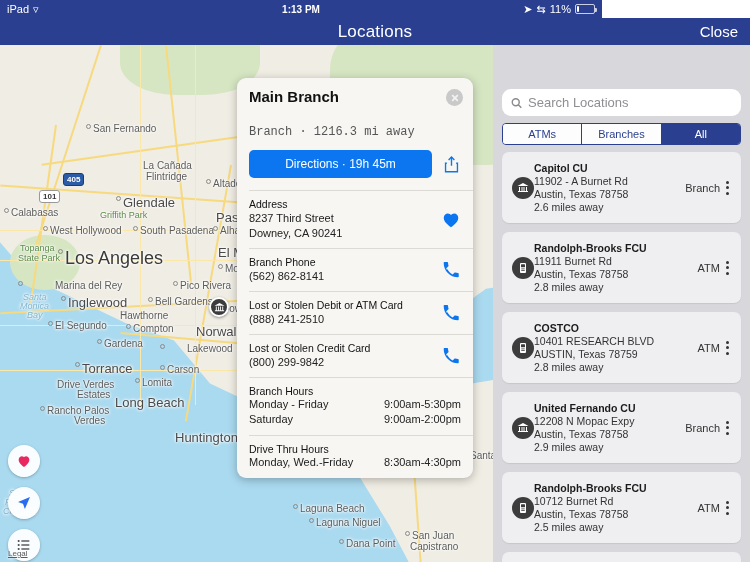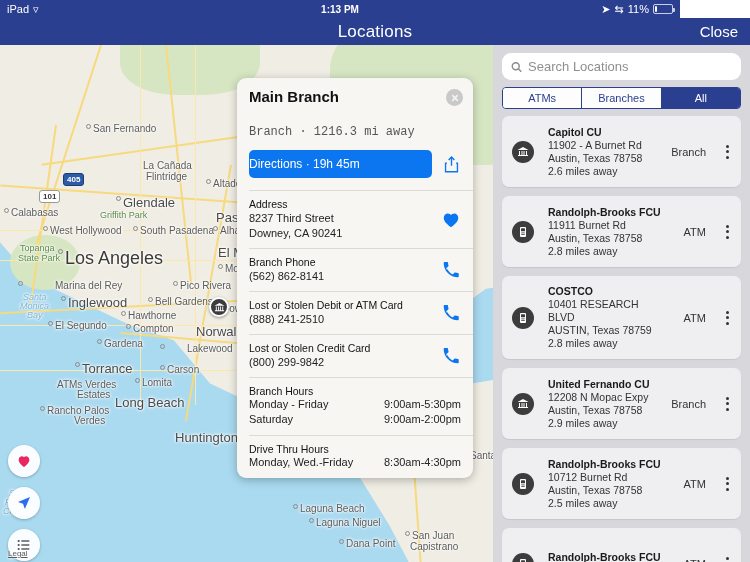--- a/index.html
+++ b/index.html
@@ -6,21 +6,21 @@
   html,body { width:750px; height:562px; overflow:hidden; }
   body {
     font-family:"Liberation Sans", sans-serif;
     background:#fff;
     -webkit-font-smoothing:antialiased;
   }
   #app { position:relative; width:750px; height:562px; overflow:hidden; }
 
   
   .statusbar {
-    position:absolute; top:0; left:0; width:680px; height:18px;
+    position:absolute; top:0; left:0; width:602px; height:18px;
     background:#2a3f8f; color:#fff; font-size:11px;
     display:flex; align-items:center; z-index:40;
   }
   .sb-left { display:flex; align-items:center; gap:4px; padding-left:7px; }
   .sb-center { position:absolute; left:0; right:0; text-align:center; font-weight:bold; font-size:10px; }
   .sb-right { position:absolute; right:7px; display:flex; align-items:center; gap:4px; font-size:11px; }
   .wifi-glyph { font-size:11px; line-height:1; }
   .batt {
     display:inline-block; width:20px; height:10px; border:1px solid rgba(255,255,255,.75);
     border-radius:2px; position:relative;
@@ -123,21 +123,21 @@
   .card-title { font-size:15px; font-weight:bold; color:#111; line-height:17px; }
   .card-sub { font-size:12px; color:#555; margin-top:20px;font-family:Liberation Mono, monospace; }
   .card-x {
     position:absolute; right:10px; top:11px; width:17px; height:17px; border-radius:50%;
     background:#c9c9c9; display:flex; align-items:center; justify-content:center; cursor:pointer;
   }
   .card-x svg { width:8px; height:8px; stroke:#f2f2f2; stroke-width:2.2; }
   .dir-row { display:flex; align-items:center; gap:9px; padding:0 12px 12px 12px; }
   .dir-btn {
     flex:1; background:#0b76ef; color:#fff; border-radius:5px;
-    font-size:12px; padding:7px 0; cursor:pointer;
+    text-align:center; font-size:12px; padding:7px 0; cursor:pointer;
   }
   .share-btn { width:20px; height:22px; display:flex; align-items:center; justify-content:center; cursor:pointer; }
   .share-btn svg { width:17px; height:19px; }
 
   .sep { height:1px; background:#dcdad5; margin-left:12px; }
   .row { padding:7px 12px 8px 12px; position:relative; }
   .row-label { font-size:10.5px; font-weight:normal; color:#111; }
   .row-val { font-size:11px; color:#222; line-height:14px; margin-top:1px; }
   .row-act {
     position:absolute; right:11px; top:50%; transform:translateY(-50%);
@@ -147,21 +147,21 @@
   .heart-ic { width:18px; height:16px; }
   .phone-ic { width:16px; height:16px; }
   .hours-line { display:flex; justify-content:space-between; font-size:11px; color:#222; line-height:15px; }
   .hours-line span:first-child { padding-right:8px; }
 
   
   .panel {
     position:absolute; top:45px; left:493px; width:257px; height:517px;
     background:#d8d8dc; z-index:25; overflow:hidden;
   }
-  .searchwrap { padding:8px 9px 7px 9px; }
+  .searchwrap { padding:20px 9px 7px 9px;margin-top:24px; }
   .searchbox {
     background:#fff; border-radius:9px; height:27px; display:flex; align-items:center;
     padding:0 9px; gap:6px; cursor:text;
   }
   .searchbox svg { width:12px; height:12px; stroke:#8a8a8f; fill:none; stroke-width:1.8; }
   .searchbox input {
     border:none; outline:none; font-size:13px; color:#333; width:100%;
     font-family:"Liberation Sans", sans-serif; background:transparent;
   }
   .searchbox input::placeholder { color:#8e8e93; }
@@ -174,21 +174,21 @@
     flex:1; display:flex; align-items:center; justify-content:center;
     font-size:11px; color:#2a3f8f; background:#fdfdfd; cursor:pointer;
     border-right:1px solid #2a3f8f;
   }
   .seg-item:last-child { border-right:none; }
   .seg-item.on { background:#2a3f8f; color:#fff; }
 
   .list { padding:0 9px; height:459px; overflow:hidden; }
   .lcard {
     background:#efeff2; border-radius:7px; margin-bottom:9px;
-    padding:9px 10px; display:flex; align-items:center; gap:14px;
+    padding:9px 10px; display:flex; align-items:center; gap:0;
     box-shadow:0 1px 1px rgba(0,0,0,.08); cursor:pointer; min-height:71px;
   }
   .lc-icon {
     width:22px; height:22px; border-radius:50%; background:#3c3c3c;
     display:flex; align-items:center; justify-content:center; flex:0 0 22px;
   }
   .lc-icon svg { width:12px; height:12px; fill:#fff; }
   .lc-body { flex:1; min-width:0; }
   .lc-name { font-size:10.5px; font-weight:bold; color:#1a1a1a; line-height:13px; }
   .lc-line { font-size:10.5px; color:#333; line-height:13px; }
@@ -286,35 +286,35 @@
         <div class="lbl lbl-city" style="left: 180px; top: 235px;">Pico Rivera</div>
         <div class="lbl lbl-water" style="left: 23px; top: 247px;">Santa</div>
         <div class="lbl lbl-water" style="left: 20px; top: 256px;">Monica</div>
         <div class="lbl lbl-water" style="left: 27px; top: 265px;">Bay</div>
         <div class="dot" style="left: 148px; top: 252px;"></div>
         <div class="lbl lbl-city" style="left: 155px; top: 251px;">Bell Gardens</div>
         <div class="dot" style="left: 61px; top: 251px;"></div>
         <div class="lbl lbl-med" style="left: 68px; top: 250px;">Inglewood</div>
         <div class="lbl lbl-city" style="left: 222px; top: 258px;">Downey</div>
         <div class="dot" style="left: 121px; top: 266px;"></div>
-        <div class="lbl lbl-city" style="left: 128px; top: 265px;">Hawthorne</div>
+        <div class="lbl lbl-city" style="left: 120px; top: 265px;">Hawthorne</div>
         <div class="dot" style="left: 48px; top: 276px;"></div>
         <div class="lbl lbl-city" style="left: 55px; top: 275px;">El Segundo</div>
         <div class="dot" style="left: 126px; top: 279px;"></div>
         <div class="lbl lbl-city" style="left: 133px; top: 278px;">Compton</div>
         <div class="lbl lbl-med" style="left: 196px; top: 279px;">Norwalk</div>
         <div class="dot" style="left: 97px; top: 294px;"></div>
         <div class="lbl lbl-city" style="left: 104px; top: 293px;">Gardena</div>
         <div class="dot" style="left: 160px; top: 299px;"></div>
         <div class="lbl lbl-city" style="left: 167px; top: 298px; padding-left: 20px;">Lakewood</div>
         <div class="dot" style="left: 75px; top: 317px;"></div>
         <div class="lbl lbl-med" style="left: 82px; top: 316px;">Torrance</div>
         <div class="dot" style="left: 160px; top: 320px;"></div>
         <div class="lbl lbl-city" style="left: 167px; top: 319px;">Carson</div>
-        <div class="lbl lbl-city" style="left: 57px; top: 334px;">ATMs Verdes</div>
+        <div class="lbl lbl-city" style="left: 57px; top: 334px;">Drive Verdes</div>
         <div class="lbl lbl-city" style="left: 77px; top: 344px;">Estates</div>
         <div class="dot" style="left: 135px; top: 333px;"></div>
         <div class="lbl lbl-city" style="left: 142px; top: 332px;">Lomita</div>
         <div class="lbl lbl-med" style="left: 115px; top: 350px;">Long Beach</div>
         <div class="dot" style="left: 40px; top: 361px;"></div>
         <div class="lbl lbl-city" style="left: 47px; top: 360px;">Rancho Palos</div>
         <div class="lbl lbl-city" style="left: 74px; top: 370px;">Verdes</div>
         <div class="lbl lbl-med" style="left: 175px; top: 385px;">Huntington</div>
         <div class="lbl lbl-water" style="left: 9px; top: 443px;">San</div>
         <div class="lbl lbl-water" style="left: 5px; top: 452px;">Pedro</div>

